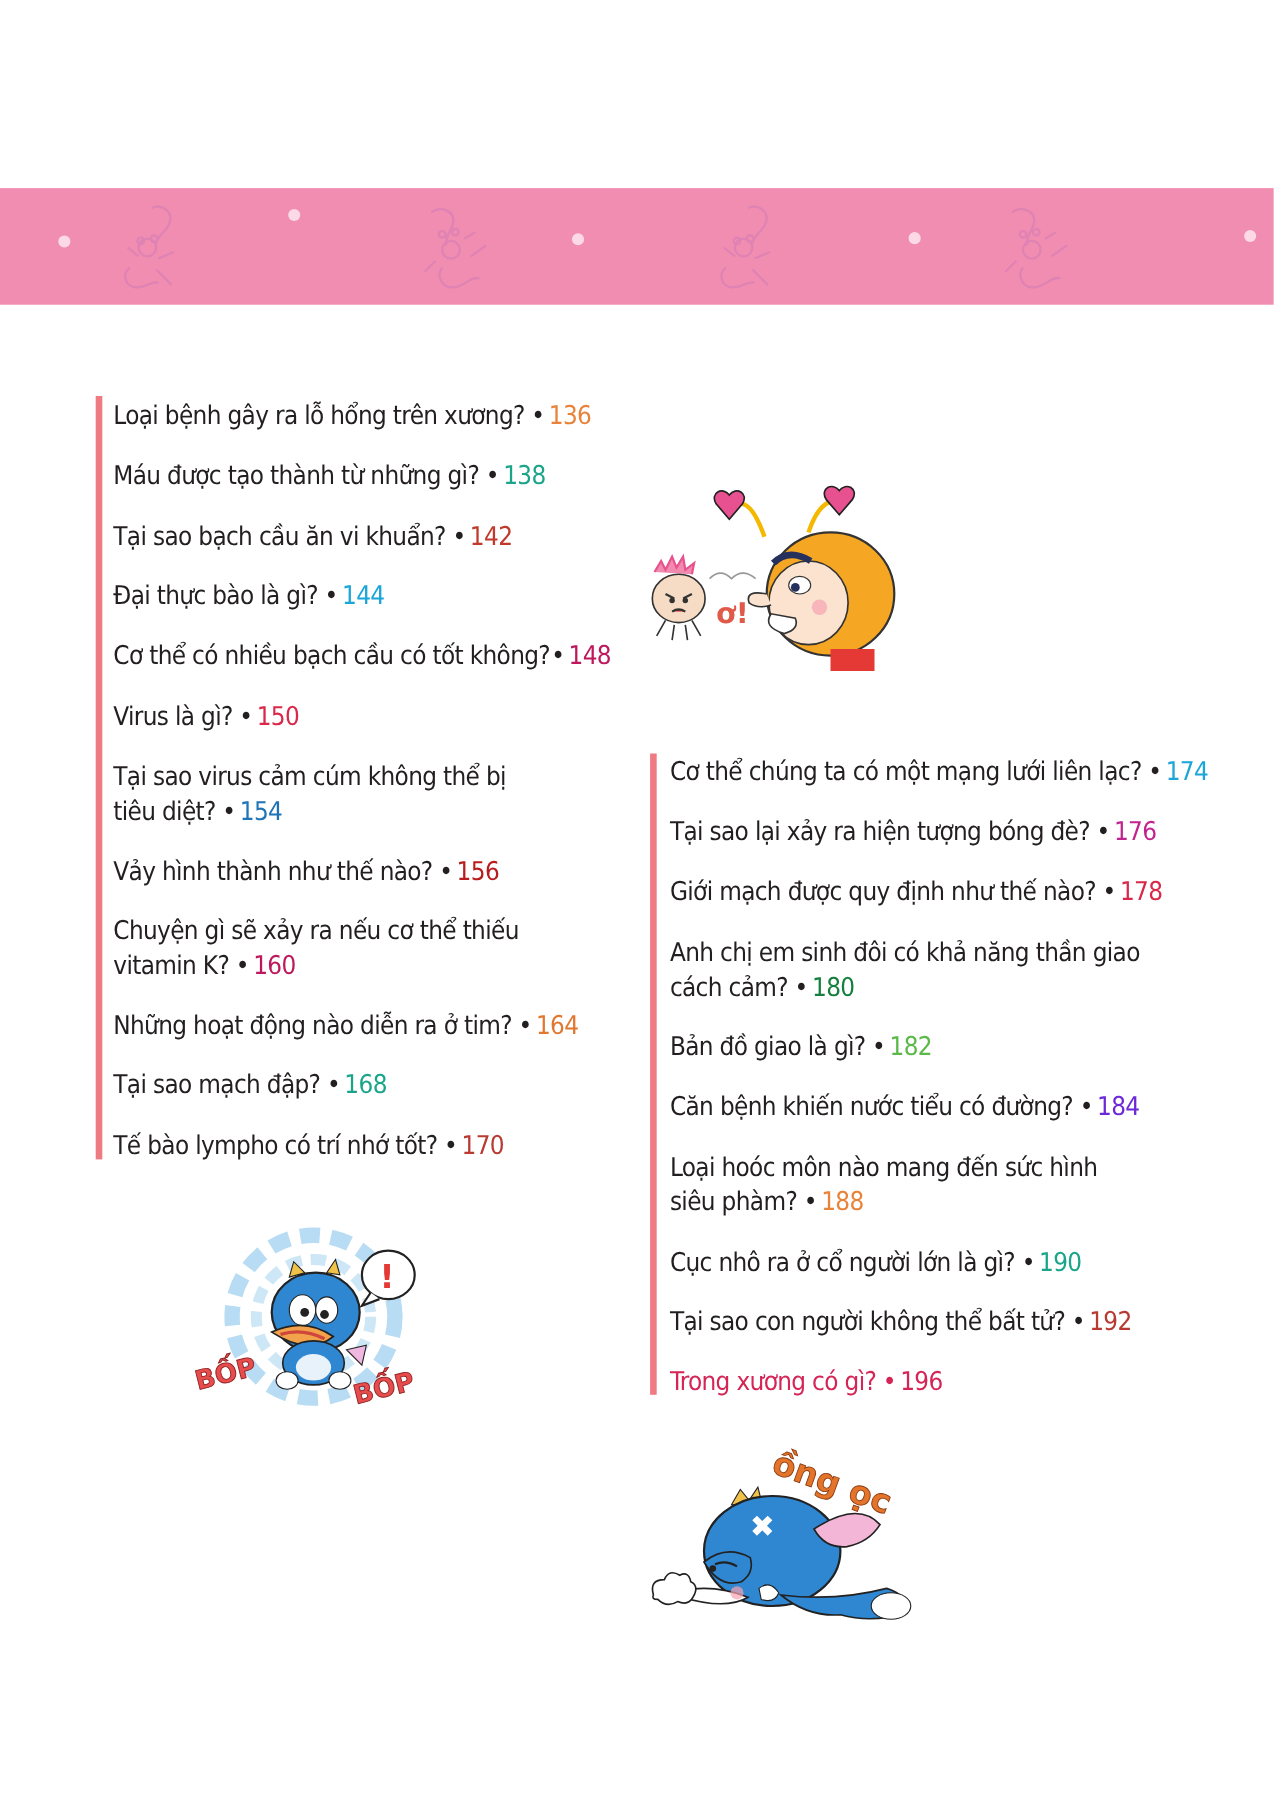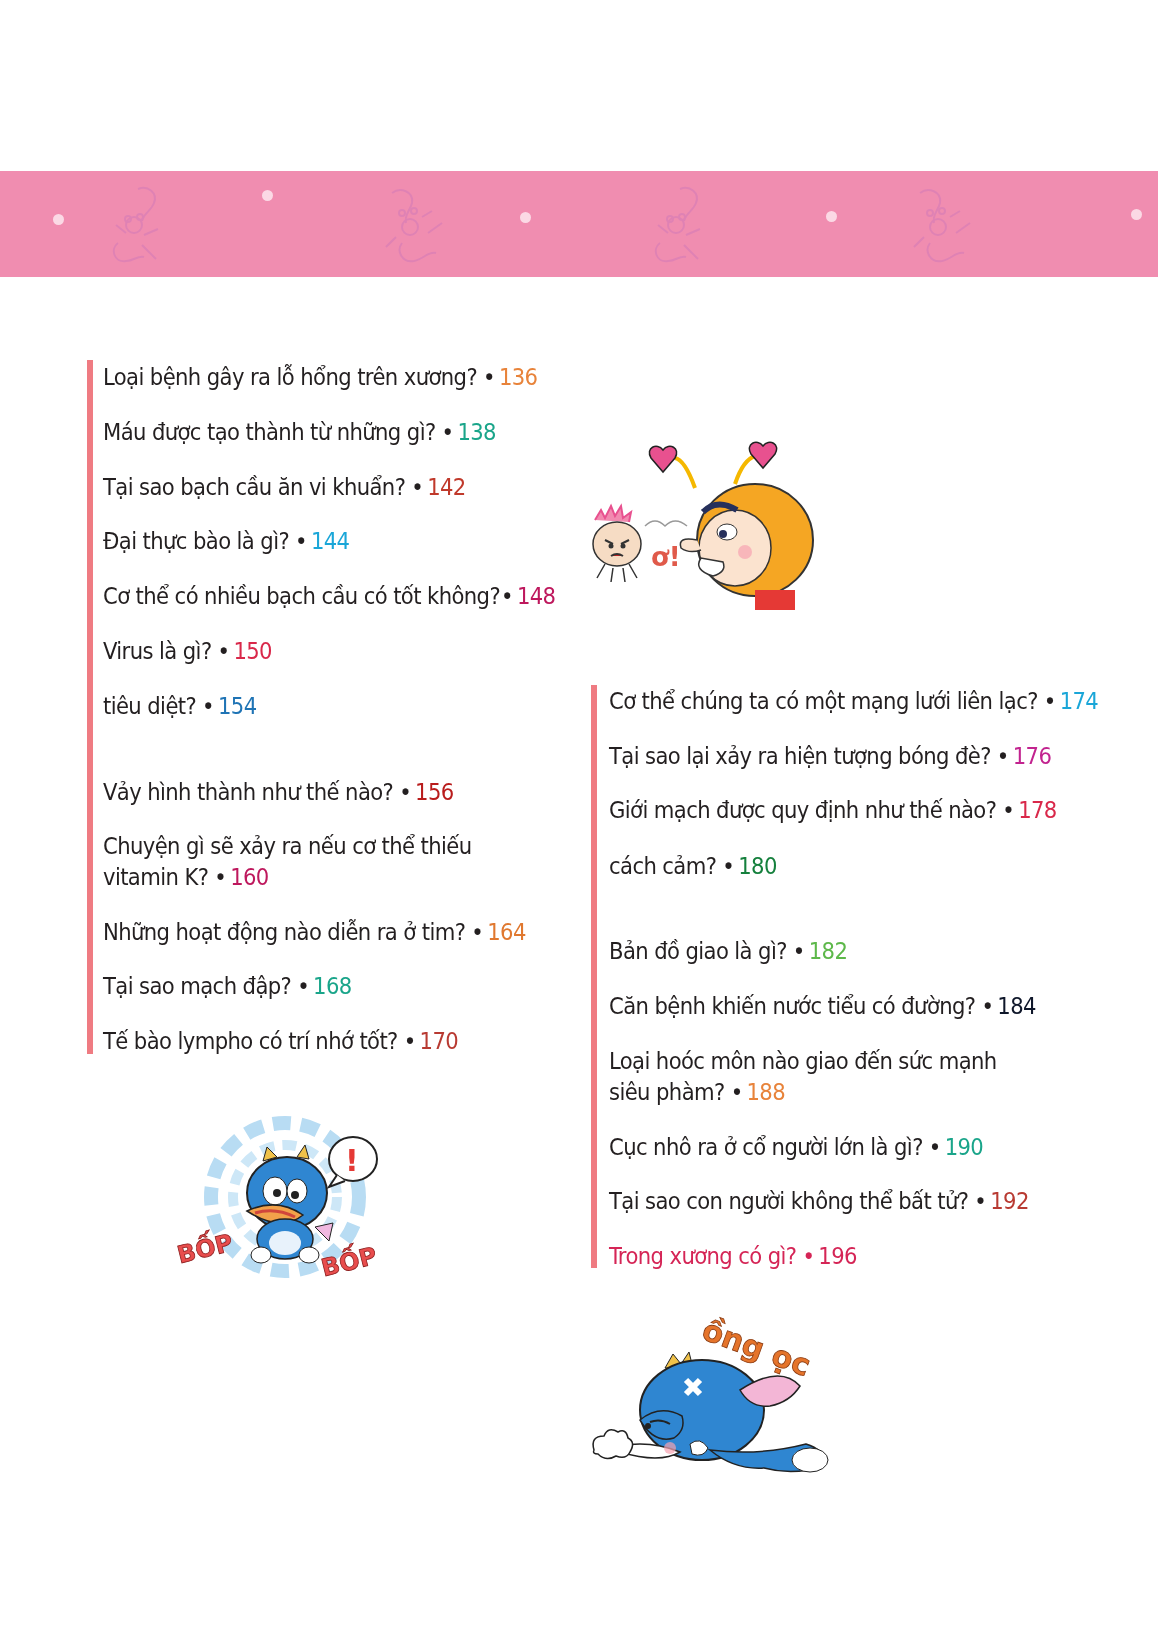--- a/index.html
+++ b/index.html
@@ -79,20 +79,21 @@
 <div class="entry" style="left:103px;top:526px">
   <span>Đại thực bào là gì?</span><span class="sep">•</span><span style="color:#1aa6d8">144</span>
 </div>
 <div class="entry" style="left:103px;top:581px">
   <span>Cơ thể có nhiều bạch cầu có tốt không?</span><span class="sep" style="margin-left:1px">•</span><span style="color:#be185d">148</span>
 </div>
 <div class="entry" style="left:103px;top:636px">
   <span>Virus là gì?</span><span class="sep">•</span><span style="color:#d9284a">150</span>
 </div>
 <div class="entry" style="left:103px;top:691px">
+  <div>Tại sao virus cảm cúm không thể bị</div>
   <span>tiêu diệt?</span><span class="sep">•</span><span style="color:#1f74b5">154</span>
 </div>
 <div class="entry" style="left:103px;top:777px">
   <span>Vảy hình thành như thế nào?</span><span class="sep">•</span><span style="color:#b91c1c">156</span>
 </div>
 <div class="entry" style="left:103px;top:831px">
   <div>Chuyện gì sẽ xảy ra nếu cơ thể thiếu</div>
   <span>vitamin K?</span><span class="sep">•</span><span style="color:#be185d">160</span>
 </div>
 <div class="entry" style="left:103px;top:917px">
@@ -110,30 +111,31 @@
 <div class="entry" style="left:609px;top:686px">
   <span>Cơ thể chúng ta có một mạng lưới liên lạc?</span><span class="sep">•</span><span style="color:#1aa6d8">174</span>
 </div>
 <div class="entry" style="left:609px;top:741px">
   <span>Tại sao lại xảy ra hiện tượng bóng đè?</span><span class="sep">•</span><span style="color:#c2238f">176</span>
 </div>
 <div class="entry" style="left:609px;top:795px">
   <span>Giới mạch được quy định như thế nào?</span><span class="sep">•</span><span style="color:#d9284a">178</span>
 </div>
 <div class="entry" style="left:609px;top:851px">
+  <div>Anh chị em sinh đôi có khả năng thần giao</div>
   <span>cách cảm?</span><span class="sep">•</span><span style="color:#15803d">180</span>
 </div>
 <div class="entry" style="left:609px;top:936px">
   <span>Bản đồ giao là gì?</span><span class="sep">•</span><span style="color:#5db84a">182</span>
 </div>
 <div class="entry" style="left:609px;top:991px">
-  <span>Căn bệnh khiến nước tiểu có đường?</span><span class="sep">•</span><span style="color:#0f172a">184</span>
+  <span>Căn bệnh khiến nước tiểu có đường?</span><span class="sep">•</span><span style="color:#6d28d9">184</span>
 </div>
 <div class="entry" style="left:609px;top:1046px">
-  <div>Loại hoóc môn nào giao đến sức mạnh</div>
+  <div>Loại hoóc môn nào mang đến sức hình</div>
   <span>siêu phàm?</span><span class="sep">•</span><span style="color:#e8833a">188</span>
 </div>
 <div class="entry" style="left:609px;top:1132px">
   <span>Cục nhô ra ở cổ người lớn là gì?</span><span class="sep">•</span><span style="color:#1aa58a">190</span>
 </div>
 <div class="entry" style="left:609px;top:1186px">
   <span>Tại sao con người không thể bất tử?</span><span class="sep">•</span><span style="color:#b83a32">192</span>
 </div>
 <div class="entry" style="left:609px;top:1241px;color:#d52556">
   <span>Trong xương có gì?</span><span class="sep">•</span><span style="color:#d52556">196</span>

